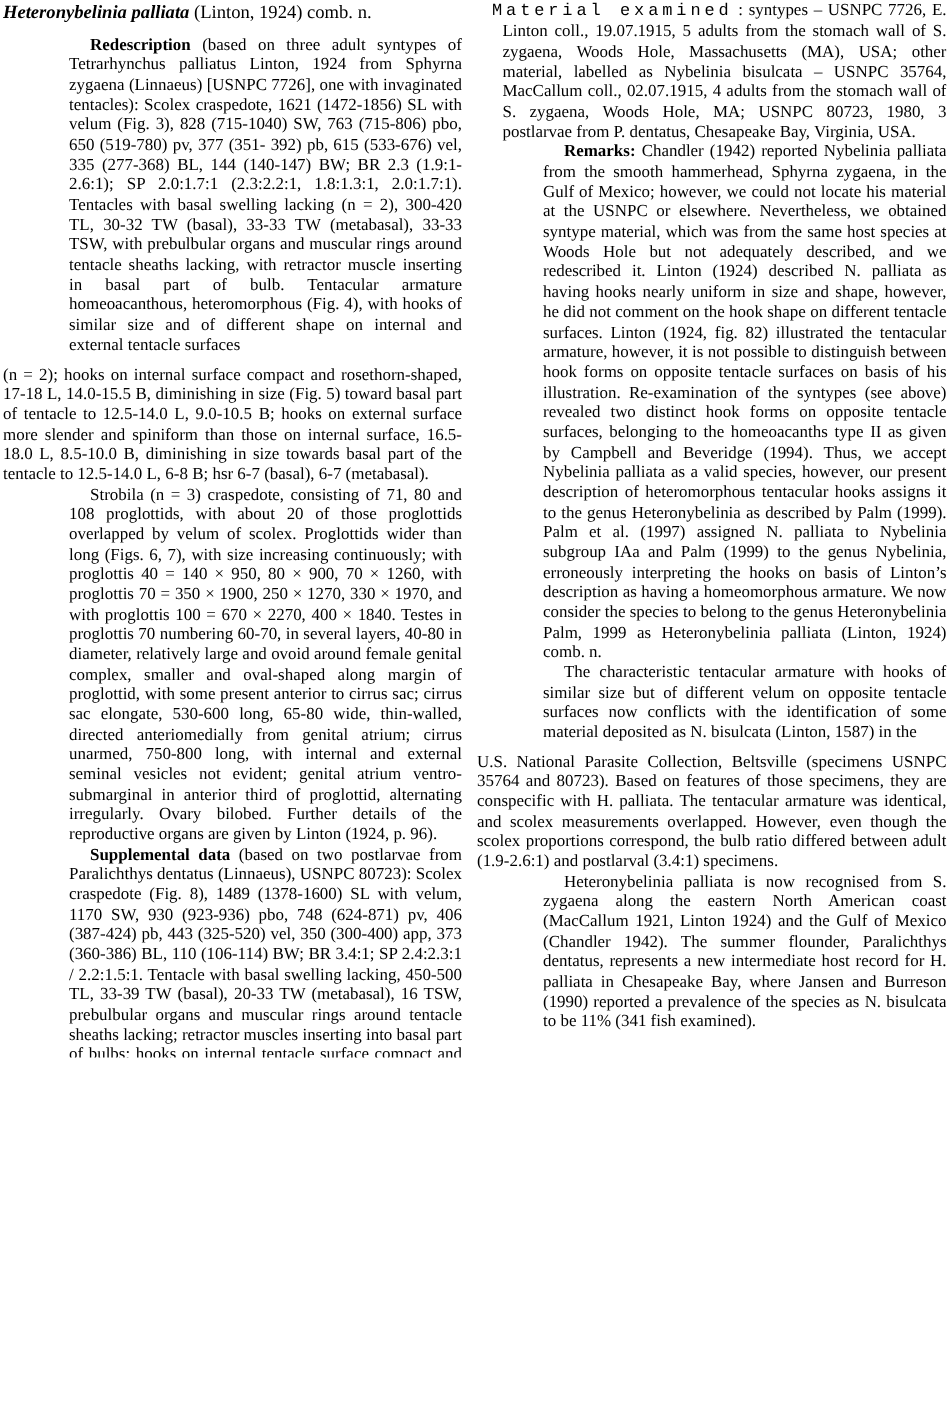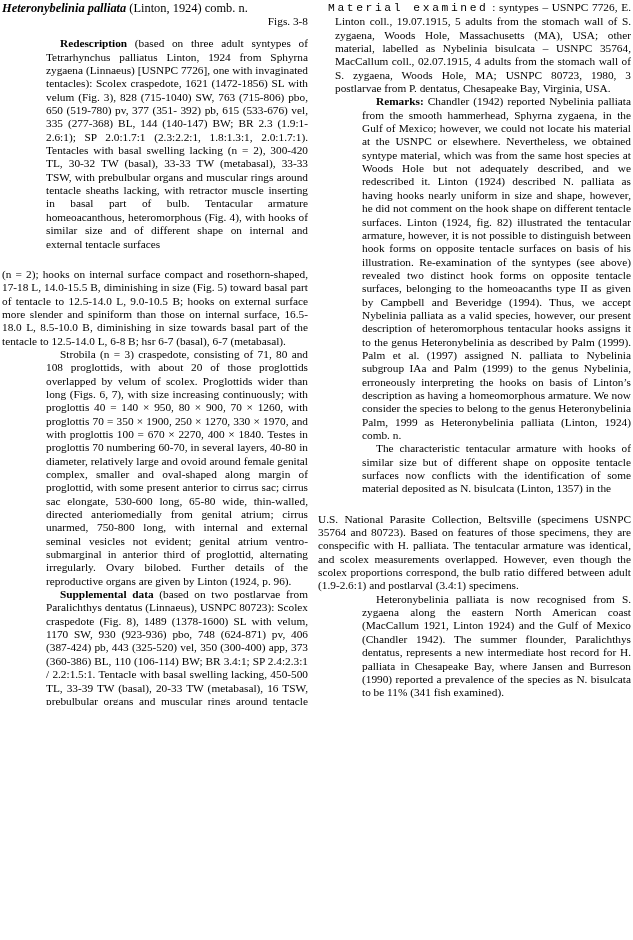--- a/index.html
+++ b/index.html
@@ -28,44 +28,43 @@
     margin: 0;
     text-align: justify;
   }
   .para.title {
     text-align: left;
     font-size: 12.4px;
     line-height: 14px;
   }
   .para.figs { text-align: right; }
   .para.indent { text-indent: 14px; margin-left: 44px; }
-  .para.gap { margin-top: 17px; }
+  .para.gap { margin-top: 6px; }
   .para.gap-lg { margin-top: 9px; }
   .para.hang {
     padding-left: 17px;
     text-indent: -7px;
   }
   .run-n { font-style: normal; font-weight: normal; }
   .run-b { font-weight: bold; }
   .run-i { }
   .run-bi { font-style: italic; font-weight: bold; }
   .run-ls { letter-spacing: 2.6px; font-family: Liberation Mono, monospace; }
 </style>
 </head>
 <body>
 
 <div class="page">
   <div class="col" id="left-col">
       <p class="para title"><span class="run-bi">Heteronybelinia palliata</span><span class="run-n"> (Linton, 1924) comb. n.</span></p>
-      <p class="para figs"><span class="run-n">Figs. 3-8</span></p>
       <p class="para indent gap-lg"><span class="run-b">Redescription </span><span class="run-n">(based on three adult syntypes of </span><span class="run-i">Tetrarhynchus palliatus </span><span class="run-n">Linton, 1924 from </span><span class="run-i">Sphyrna zygaena </span><span class="run-n">(Linnaeus) [USNPC 7726], one with invaginated tentacles): Scolex craspedote, 1621 (1472-1856) SL with velum (Fig. 3), 828 (715-1040) SW, 763 (715-806) pbo, 650 (519-780) pv, 377 (351- 392) pb, 615 (533-676) vel, 335 (277-368) BL, 144 (140-147) BW; BR 2.3 (1.9:1-2.6:1); SP 2.0:1.7:1 (2.3:2.2:1, 1.8:1.3:1, 2.0:1.7:1). Tentacles with basal swelling lacking (n = 2), 300-420 TL, 30-32 TW (basal), 33-33 TW (metabasal), 33-33 TSW, with prebulbular organs and muscular rings around tentacle sheaths lacking, with retractor muscle inserting in basal part of bulb. Tentacular armature homeoacanthous, heteromorphous (Fig. 4), with hooks of similar size and of different shape on internal and external tentacle surfaces</span></p>
       <p class="para gap"><span class="run-n">(n = 2); hooks on internal surface compact and rosethorn-shaped, 17-18 L, 14.0-15.5 B, diminishing in size (Fig. 5) toward basal part of tentacle to 12.5-14.0 L, 9.0-10.5 B; hooks on external surface more slender and spiniform than those on internal surface, 16.5-18.0 L, 8.5-10.0 B, diminishing in size towards basal part of the tentacle to 12.5-14.0 L, 6-8 B; hsr 6-7 (basal), 6-7 (metabasal).</span></p>
       <p class="para indent"><span class="run-n">Strobila (n = 3) craspedote, consisting of 71, 80 and 108 proglottids, with about 20 of those proglottids overlapped by velum of scolex. Proglottids wider than long (Figs. 6, 7), with size increasing continuously; with proglottis 40 = 140 × 950, 80 × 900, 70 × 1260, with proglottis 70 = 350 × 1900, 250 × 1270, 330 × 1970, and with proglottis 100 = 670 × 2270, 400 × 1840. Testes in proglottis 70 numbering 60-70, in several layers, 40-80 in diameter, relatively large and ovoid around female genital complex, smaller and oval-shaped along margin of proglottid, with some present anterior to cirrus sac; cirrus sac elongate, 530-600 long, 65-80 wide, thin-walled, directed anteriomedially from genital atrium; cirrus unarmed, 750-800 long, with internal and external seminal vesicles not evident; genital atrium ventro-submarginal in anterior third of proglottid, alternating irregularly. Ovary bilobed. Further details of the reproductive organs are given by Linton (1924, p. 96).</span></p>
       <p class="para indent"><span class="run-b">Supplemental data </span><span class="run-n">(based on two postlarvae from </span><span class="run-i">Paralichthys dentatus </span><span class="run-n">(Linnaeus), USNPC 80723): Scolex craspedote (Fig. 8), 1489 (1378-1600) SL with velum, 1170 SW, 930 (923-936) pbo, 748 (624-871) pv, 406 (387-424) pb, 443 (325-520) vel, 350 (300-400) app, 373 (360-386) BL, 110 (106-114) BW; BR 3.4:1; SP 2.4:2.3:1 / 2.2:1.5:1. Tentacle with basal swelling lacking, 450-500 TL, 33-39 TW (basal), 20-33 TW (metabasal), 16 TSW, prebulbular organs and muscular rings around tentacle sheaths lacking; retractor muscles inserting into basal part of bulbs; hooks on internal tentacle surface compact and rosethorn-shaped, 17.5-19.0 L, 13.5-15.0 B, diminishing in size toward basal part of tentacle to 13.0-14.5 L, 9.0-10.5 B; hooks on external surface more slender and spiniform than internal ones, 18.0-19.5 L, 8.5-10.0 B, diminishing in size toward basal part of tentacle to 13-14 L, 6.5-8.0 B; basal armature similar to metabasal armature in hook form and pattern, with hsr 6-7 (basal), 6-7 (metabasal).</span></p>
     </div>
   <div class="col" id="right-col">
       <p class="para hang"><span class="run-ls">Material examined</span><span class="run-n"> : syntypes – USNPC 7726, E. Linton coll., 19.07.1915, 5 adults from the stomach wall of </span><span class="run-i">S. zygaena</span><span class="run-n">, Woods Hole, Massachusetts (MA), USA; other material, labelled as </span><span class="run-i">Nybelinia bisulcata</span><span class="run-n"> – USNPC 35764, MacCallum coll., 02.07.1915, 4 adults from the stomach wall of </span><span class="run-i">S. zygaena</span><span class="run-n">, Woods Hole, MA; USNPC 80723, 1980, 3 postlarvae from </span><span class="run-i">P. dentatus</span><span class="run-n">, Chesapeake Bay, Virginia, USA.</span></p>
       <p class="para indent"><span class="run-b">Remarks: </span><span class="run-n">Chandler (1942) reported </span><span class="run-i">Nybelinia palliata </span><span class="run-n">from the smooth hammerhead, </span><span class="run-i">Sphyrna zygaena</span><span class="run-n">, in the Gulf of Mexico; however, we could not locate his material at the USNPC or elsewhere. Nevertheless, we obtained syntype material, which was from the same host species at Woods Hole but not adequately described, and we redescribed it. Linton (1924) described </span><span class="run-i">N. palliata </span><span class="run-n">as having hooks </span><span class="run-i">nearly uniform </span><span class="run-n">in size and shape, however, he did not comment on the hook shape on different tentacle surfaces. Linton (1924, fig. 82) illustrated the tentacular armature, however, it is not possible to distinguish between hook forms on opposite tentacle surfaces on basis of his illustration. Re-examination of the syntypes (see above) revealed two distinct hook forms on opposite tentacle surfaces, belonging to the homeoacanths type II as given by Campbell and Beveridge (1994). Thus, we accept </span><span class="run-i">Nybelinia palliata </span><span class="run-n">as a valid species, however, our present description of heteromorphous tentacular hooks assigns it to the genus </span><span class="run-i">Heteronybelinia </span><span class="run-n">as described by Palm (1999). Palm et al. (1997) assigned </span><span class="run-i">N. palliata </span><span class="run-n">to </span><span class="run-i">Nybelinia </span><span class="run-n">subgroup IAa and Palm (1999) to the genus </span><span class="run-i">Nybelinia, </span><span class="run-n">erroneously interpreting the hooks on basis of Linton’s description as having a homeomorphous armature. We now consider the species to belong to the genus </span><span class="run-i">Heteronybelinia </span><span class="run-n">Palm, 1999 as </span><span class="run-i">Heteronybelinia palliata </span><span class="run-n">(Linton, 1924) comb. n.</span></p>
-      <p class="para indent"><span class="run-n">The characteristic tentacular armature with hooks of similar size but of different shape on opposite tentacle surfaces now conflicts with the identification of some material deposited as  </span><span class="run-i">N. bisulcata </span><span class="run-n">(Linton, 1357)  in the</span></p>
+      <p class="para indent"><span class="run-n">The characteristic tentacular armature with hooks of similar size but of different velum on opposite tentacle surfaces now conflicts with the identification of some material deposited as  </span><span class="run-i">N. bisulcata </span><span class="run-n">(Linton, 1587)  in the</span></p>
       <p class="para gap"><span class="run-n">U.S. National Parasite Collection, Beltsville (specimens USNPC 35764 and 80723). Based on features of those specimens, they are conspecific with </span><span class="run-i">H. palliata</span><span class="run-n">. The tentacular armature was identical, and scolex measurements overlapped. However, even though the scolex proportions correspond, the bulb ratio differed between adult (1.9-2.6:1) and postlarval (3.4:1) specimens.</span></p>
       <p class="para indent"><span class="run-i">Heteronybelinia palliata </span><span class="run-n">is now recognised from </span><span class="run-i">S. zygaena </span><span class="run-n">along the eastern North American coast (MacCallum 1921, Linton 1924) and the Gulf of Mexico (Chandler 1942). The summer flounder, </span><span class="run-i">Paralichthys dentatus, </span><span class="run-n">represents a new intermediate host record for </span><span class="run-i">H. palliata </span><span class="run-n">in Chesapeake Bay, where Jansen and Burreson (1990) reported a prevalence of the species as </span><span class="run-i">N. bisulcata </span><span class="run-n">to be 11% (341 fish examined).</span></p>
     </div>
 </div>
 
 </body></html>

